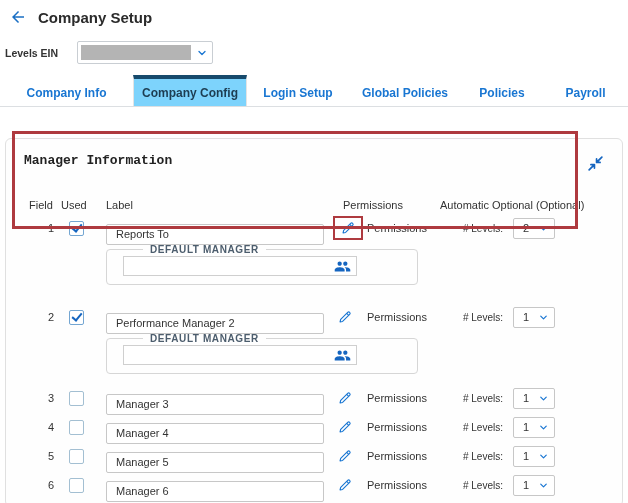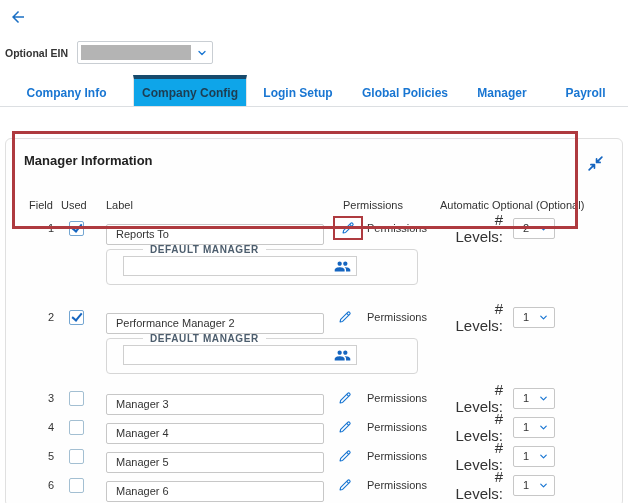--- a/index.html
+++ b/index.html
@@ -31,33 +31,33 @@
   .tab {
     display: flex; align-items: center; justify-content: center;
     font-size: 12px; font-weight: bold; color: #1976d2; cursor: pointer;
     border-top: 4px solid transparent;
   }
   .tab[data-active="true"] {
     color: #1d3d52;
     border-top: 4px solid #174a6c;
     border-left: 1px solid #e4e4e4;
     border-right: 1px solid #e4e4e4;
-    background: #0ea5e9;
+    background: #7dd3fc;
   }
   .tab:nth-child(1){ width:133px; } .tab:nth-child(2){ width:114px; }
   .tab:nth-child(3){ width:102px; } .tab:nth-child(4){ width:112px;text-align:right; }
   .tab:nth-child(5){ width:82px;  } .tab:nth-child(6){ width:85px;  }
 
   
   .card {
     margin: 31px 5px 0 5px; width: 618px; height: 369px;
     border: 1px solid #e0e0e0; border-radius: 6px; background: #fefefe;
     padding: 14px 18px 0 18px; position: relative;
   }
-  .card-head { display: flex; align-items: flex-start; justify-content: space-between; }
+  .card-head { display: flex; align-items: flex-start; justify-content: space-between; font-family: Liberation Mono, monospace; }
   .section-title { font-size: 13px; font-weight: bold; color: #222; }
   .collapse-btn { cursor: pointer; margin-top: 2px; }
 
   
   .col-headers { display: flex; margin-top: 27px; font-size: 11px; color: #333; }
   .hdr-field { width: 37px; padding-left: 5px; }
   .hdr-used  { width: 45px; }
   .hdr-label { width: 218px; }
   .hdr-perm  { width: 90px; margin-left: 19px; }
   .hdr-hier  { margin-left: 7px; }
@@ -77,21 +77,21 @@
   }
   .col-label { width: 218px; margin-left: 21px; }
   .label-input {
     width: 100%; height: 21px; border: 1px solid #c7c7c7; border-radius: 2px;
     font-family: "Liberation Sans", sans-serif; font-size: 11px; color: #333; padding: 0 9px; outline: none; margin-top: 12px;
   }
   .col-pencil { margin-left: 9px; width: 34px; display: flex; align-items: center; }
   .pencil-wrap { display: inline-flex; align-items: center; justify-content: center; padding: 3px 4px; cursor: pointer; }
   .pencil-wrap.red-box { border: 2px solid #ae3a3f; padding: 2px 5px; }
   .col-perm { font-size: 11px; color: #333; width: 80px; }
-  .col-levels-label { width: 48px; margin-left: 8px; text-align: right; font-size: 15px; color: #333; }
+  .col-levels-label { width: 48px; margin-left: 8px; text-align: right; font-size: 10px; color: #333; }
   .levels-select {
     width: 42px; height: 21px; margin-left: 10px; border: 1px solid #c7c7c7; border-radius: 2px;
     display: flex; align-items: center; justify-content: space-between; padding: 0 5px 0 9px;
     font-size: 11px; color: #333; background: #fff; cursor: pointer;
   }
 
   
   .dm-fieldset {
     margin: 4px 0 6px 82px; width: 312px; border: 1px solid #d6d6d6; border-radius: 4px;
     padding: 0 0 8px 16px;
@@ -138,38 +138,39 @@
     </symbol>
   </defs>
 </svg>
 
 <div class="app-header">
   <span class="back-btn">
     <svg width="18" height="18">
         <use href="#ic-back"></use>
       </svg>
   </span>
+  <span class="page-title">Company Setup</span>
 </div>
 
 <div class="ein-row">
-  <span class="ein-label">Optional EIN</span>
+  <span class="ein-label">Levels EIN</span>
   <span class="ein-select">
     <span class="redacted"></span>
     <svg width="12" height="12">
         <use href="#ic-chevron"></use>
       </svg>
   </span>
 </div>
 
 <div class="tabs">
   <div class="tab" data-active="false">Company Info</div>
   <div class="tab" data-active="true">Company Config</div>
   <div class="tab" data-active="false">Login Setup</div>
   <div class="tab" data-active="false">Global Policies</div>
-  <div class="tab" data-active="false">Manager</div>
+  <div class="tab" data-active="false">Policies</div>
   <div class="tab" data-active="false">Payroll</div>
 </div>
 
 <div class="card">
   <div class="card-head">
     <span class="section-title">Manager Information</span>
     <span class="collapse-btn">
       <svg width="17" height="17">
           <use href="#ic-collapse"></use>
         </svg>

